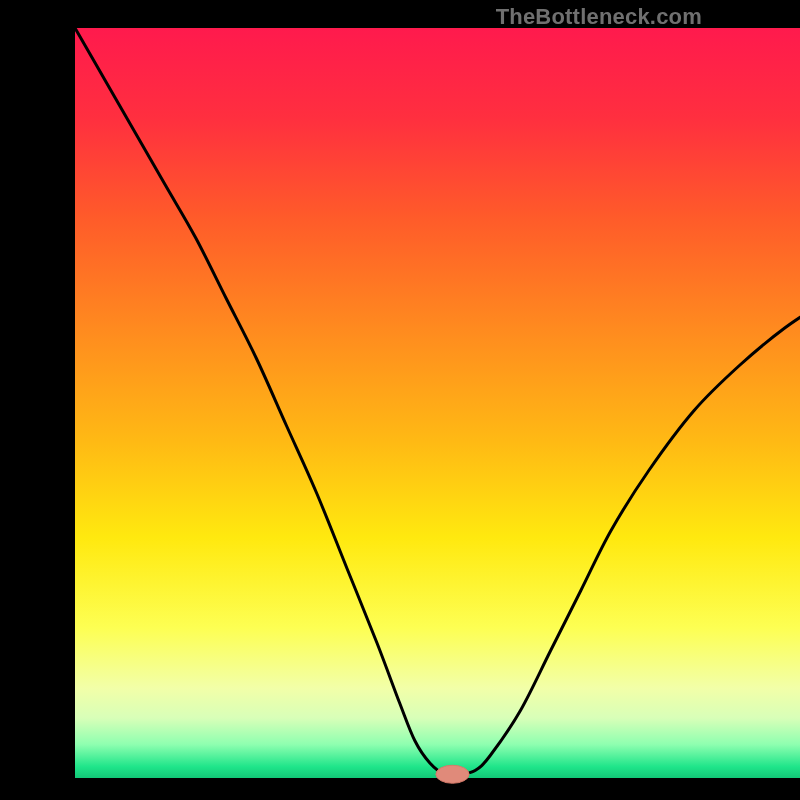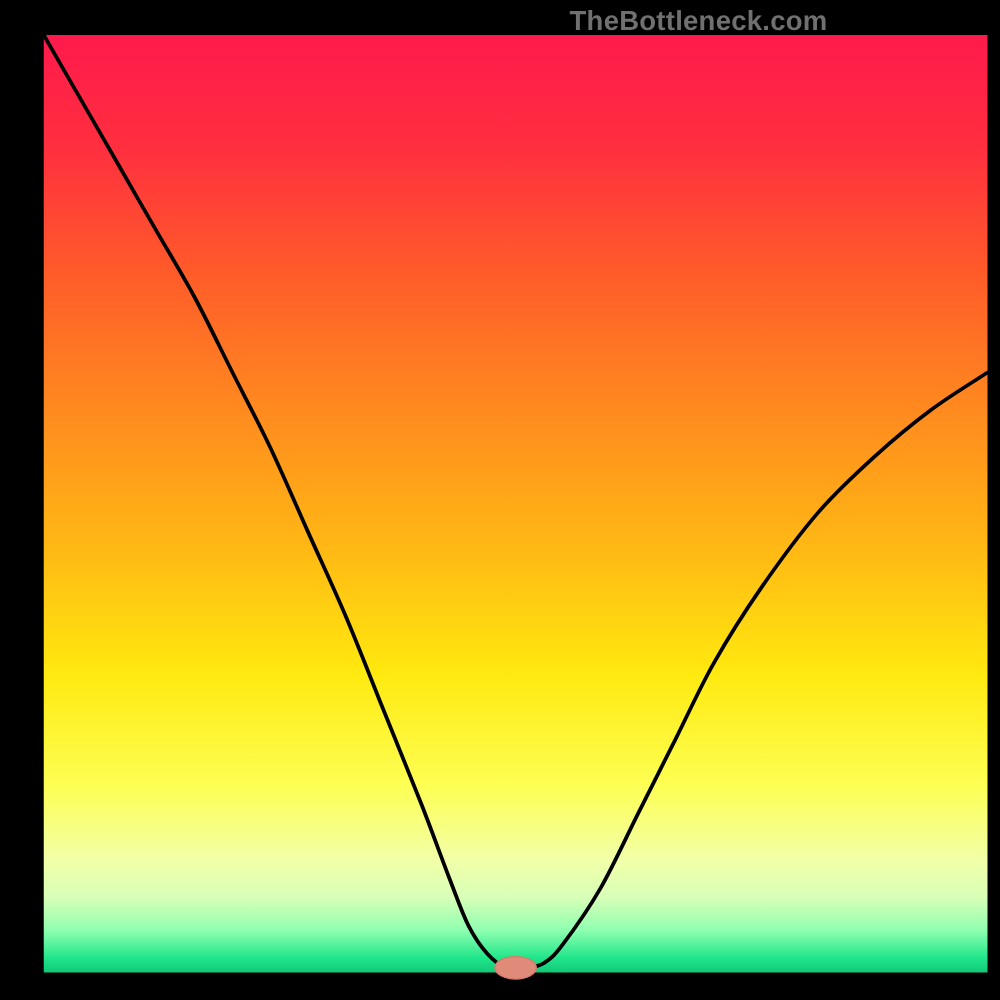--- a/index.html
+++ b/index.html
@@ -9,20 +9,21 @@
     height: 800px;
     background: #000;
     overflow: hidden;
     font-family: Arial, Helvetica, sans-serif;
   }
   .frame {
     position: relative;
     width: 672px;
     height: 800px;
     background: #000;
+    margin-left: 40px;
   }
   .watermark {
     position: absolute;
     top: 4px;
     right: 10px;
     color: #707070;
     font-size: 22px;
     font-weight: 600;
     letter-spacing: 0.2px;
     z-index: 20;

